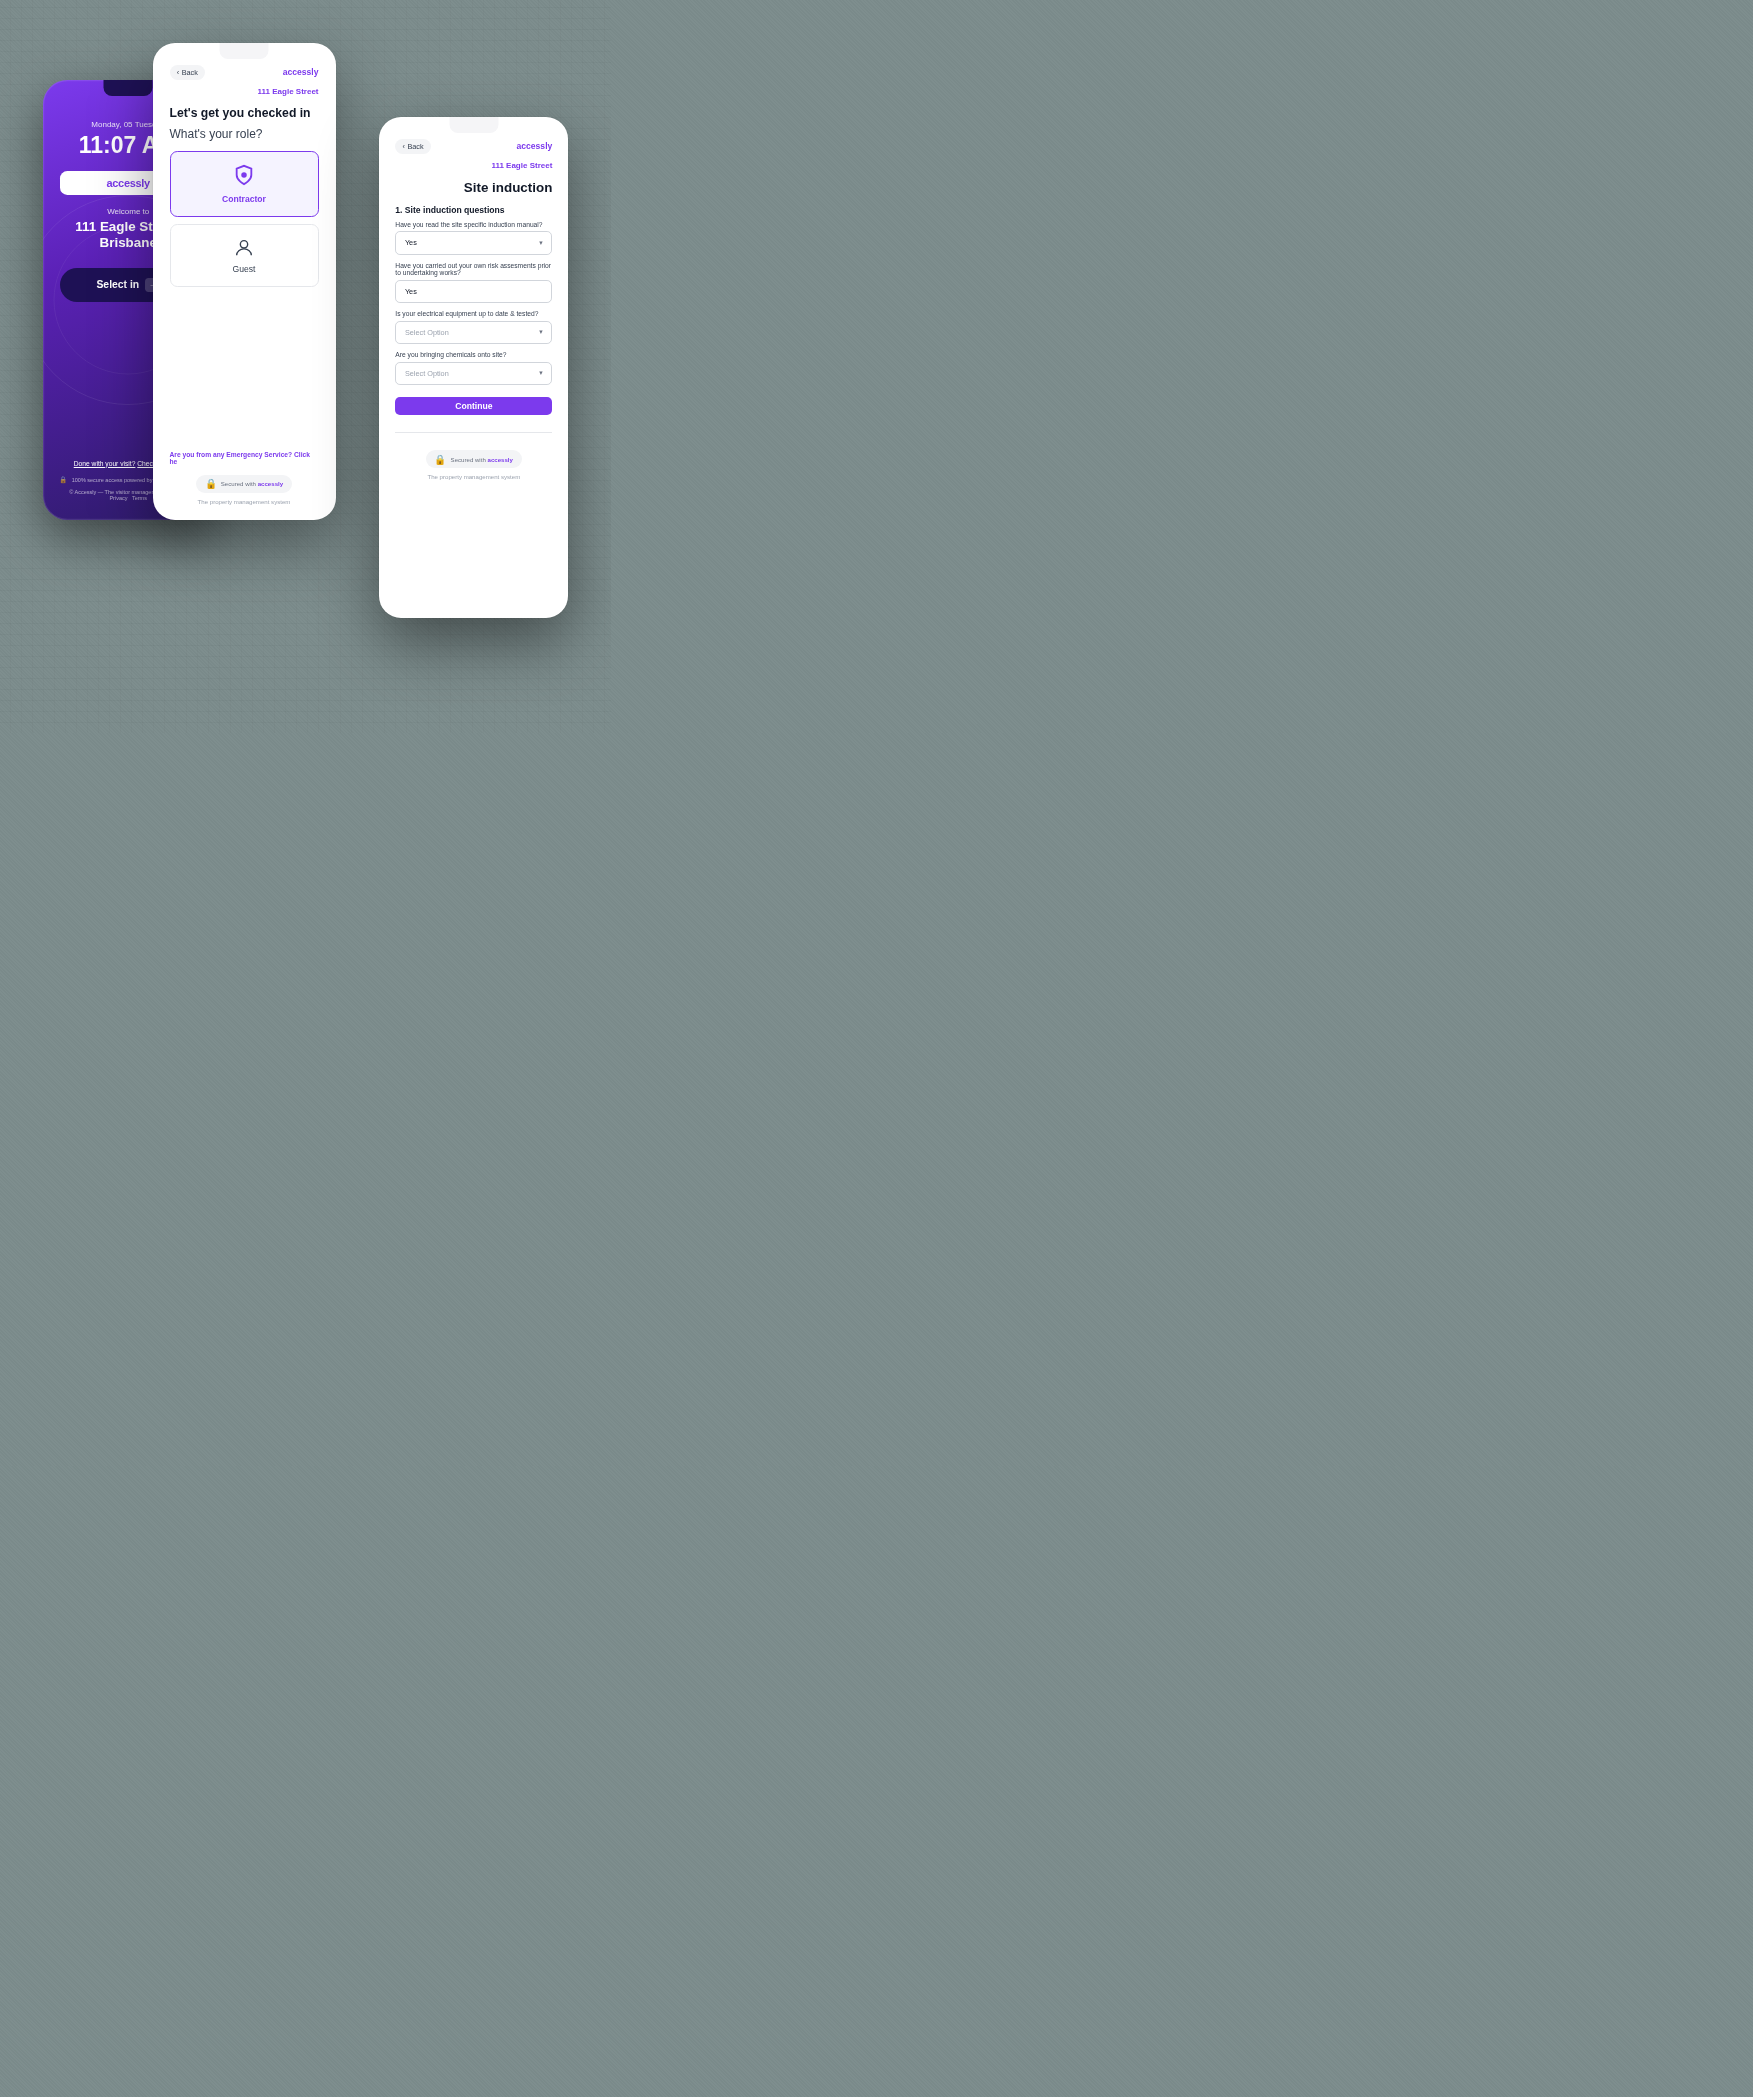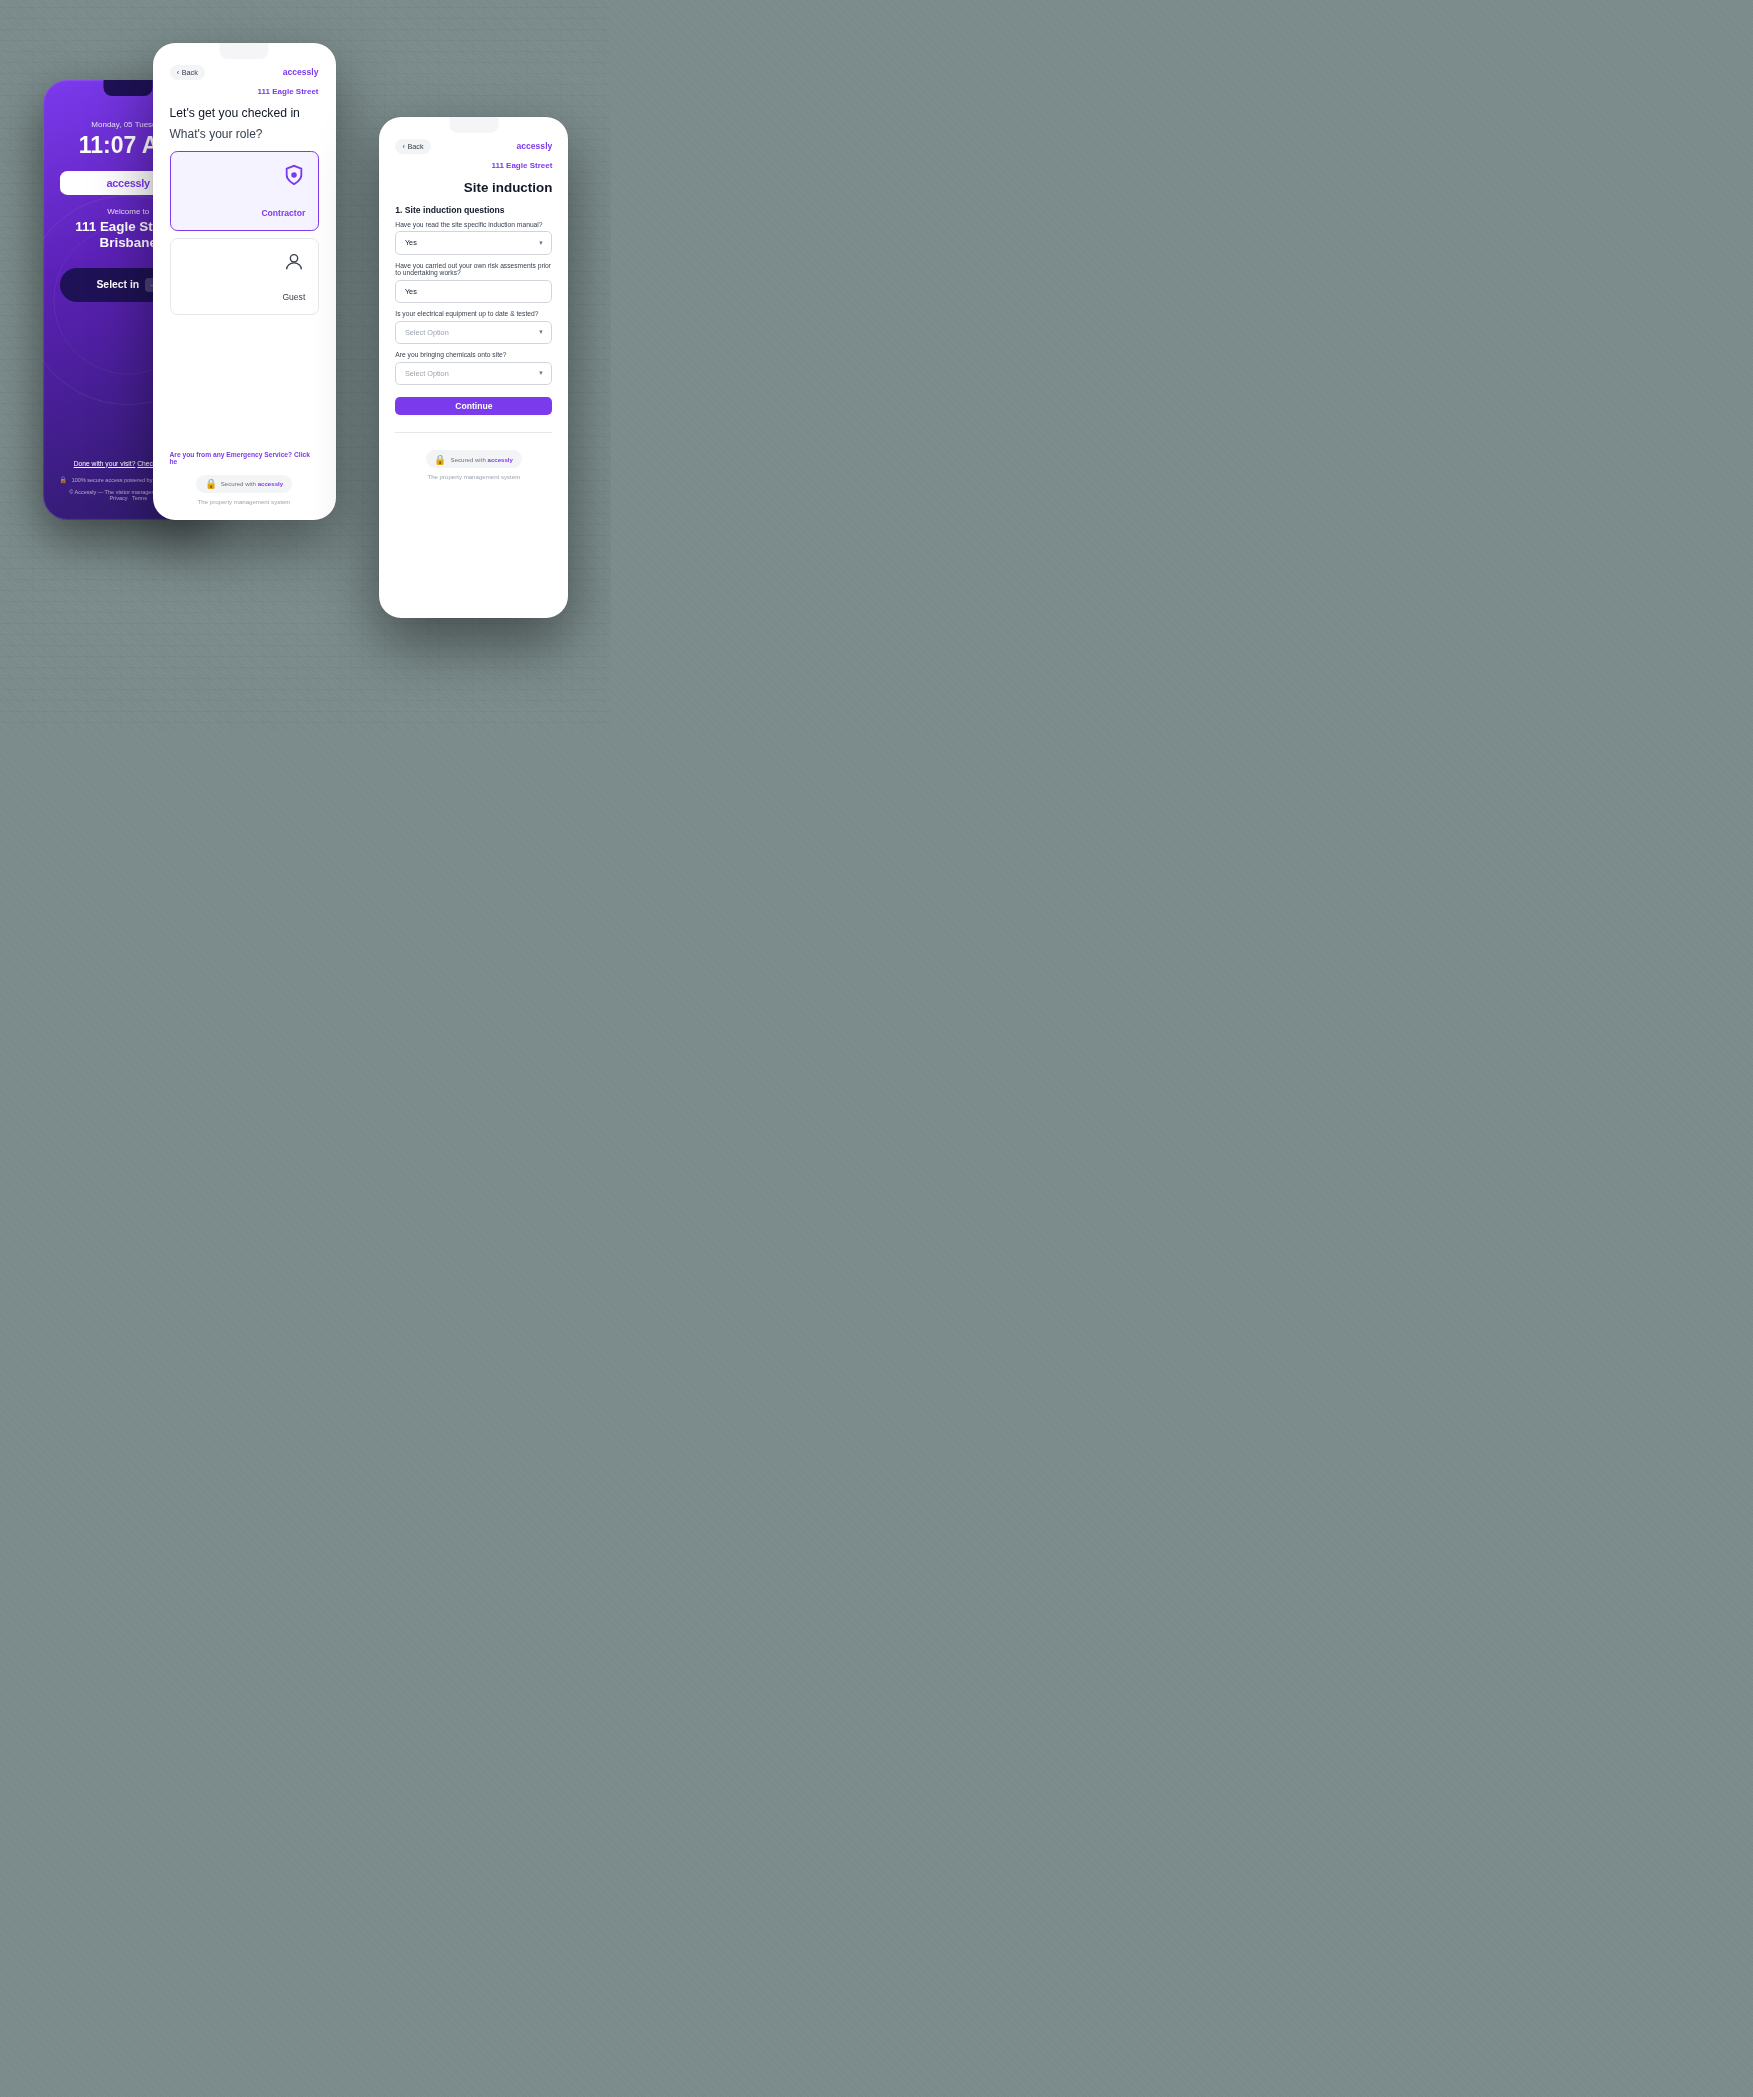--- a/index.html
+++ b/index.html
@@ -221,39 +221,39 @@
     .card-location {
       text-align: right;
       font-size: 8px;
       font-weight: 600;
       color: #7c3aed;
       margin-bottom: 9.8px;
     }
 
     .card-title {
       font-size: 12.2px;
-      font-weight: 400;
+      font-weight: 700;
       color: #111827;
       margin-bottom: 7.3px;
     }
 
     .card-subtitle {
       font-size: 12px;
       color: #374151;
       margin-bottom: 9.8px;
     }
 
     .role-option {
       border: 1.2px solid #e5e7eb;
       border-radius: 7.3px;
       padding: 12.2px;
       display: flex;
       flex-direction: column;
-      align-items: flex-end;
-      gap: 17px;
+      align-items: center;
+      gap: 3px;
       margin-bottom: 6.1px;
       cursor: pointer;
     }
 
     .role-option.selected {
       border-color: #7c3aed;
       background: #f5f3ff;
     }
 
     .role-label {

